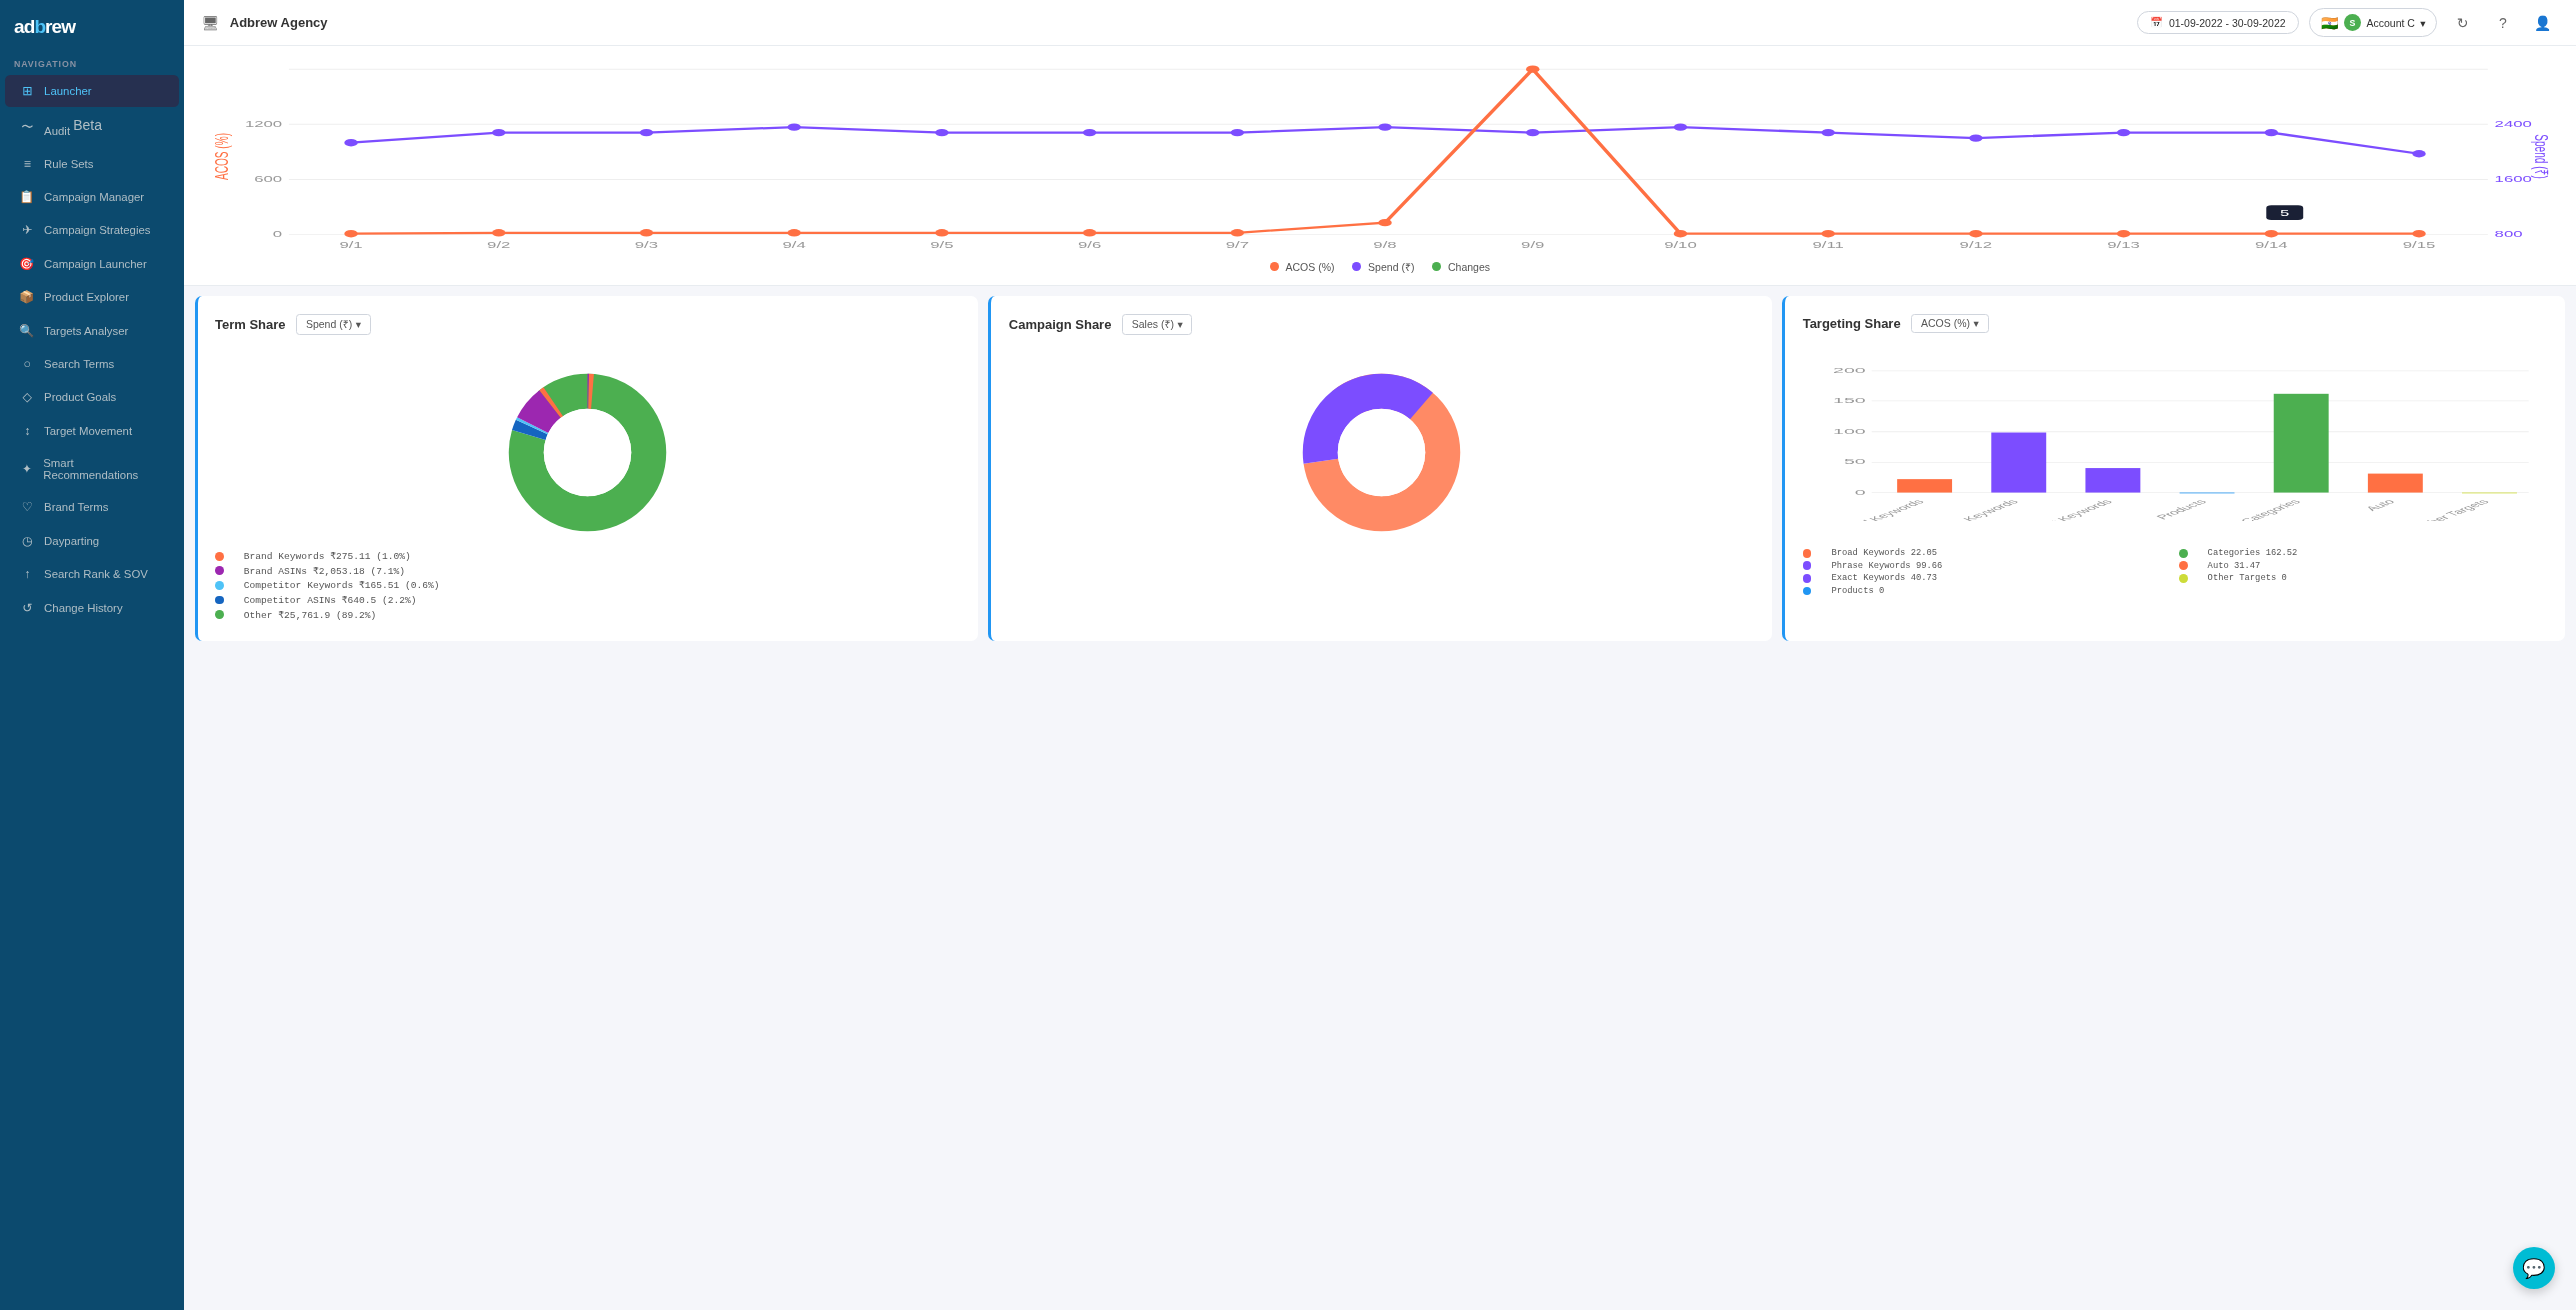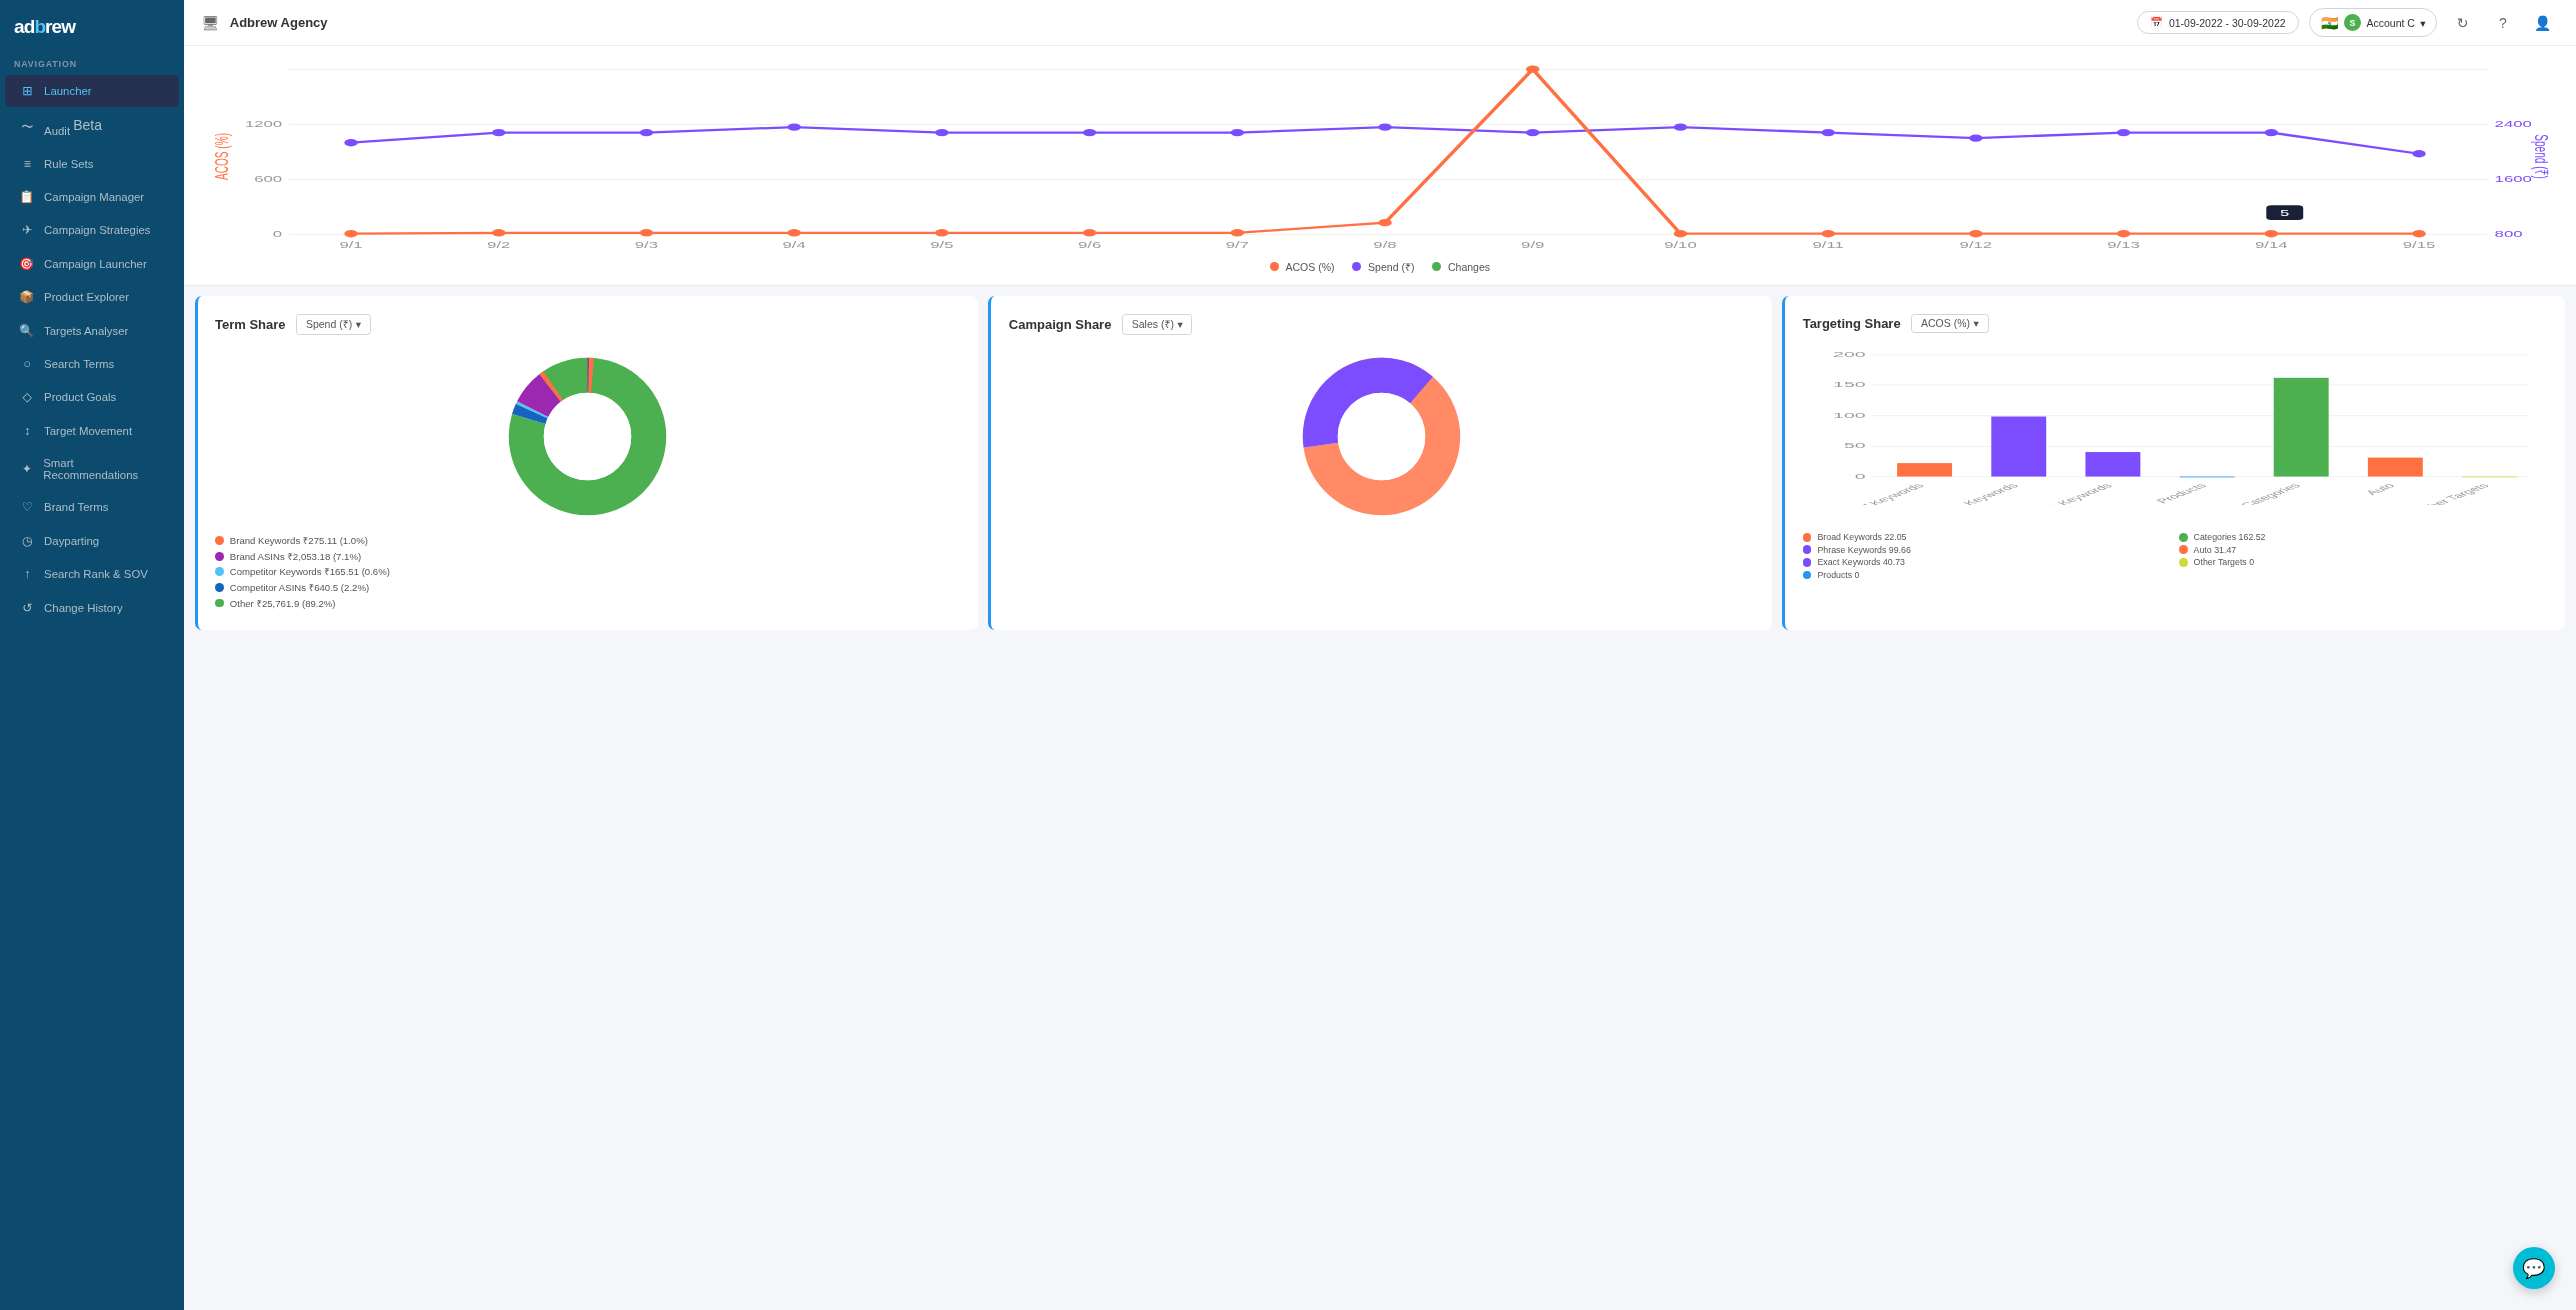--- a/index.html
+++ b/index.html
@@ -162,21 +162,21 @@
       background: #fff;
       border-radius: 7px;
       padding: 17.5px;
       border-left: 3.5px solid #2196f3;
     }
 
     .card-header {
       display: flex;
       align-items: center;
       gap: 10.5px;
-      margin-bottom: 14px;
+      margin-bottom: 30px;
     }
     .card-title {
       font-size: 13px;
       font-weight: 600;
       color: #333;
     }
     .card-filter-btn {
       display: flex;
       align-items: center;
       gap: 3.5px;
@@ -197,22 +197,23 @@
     }
 
     .chart-legend-items {
       margin-top: 10.5px;
       font-size: 9.6px;
       color: #555;
     }
     .legend-item {
       display: flex;
       align-items: center;
-      gap: 6px;
+      gap: 20px;
       margin-bottom: 2.6px;
+      font-family: Liberation Mono, monospace;
     }
     .legend-color {
       width: 8.8px; height: 8.8px;
       border-radius: 50%;
       flex-shrink: 0;
     }
 
     
     .bar-chart-container {
       position: relative;

